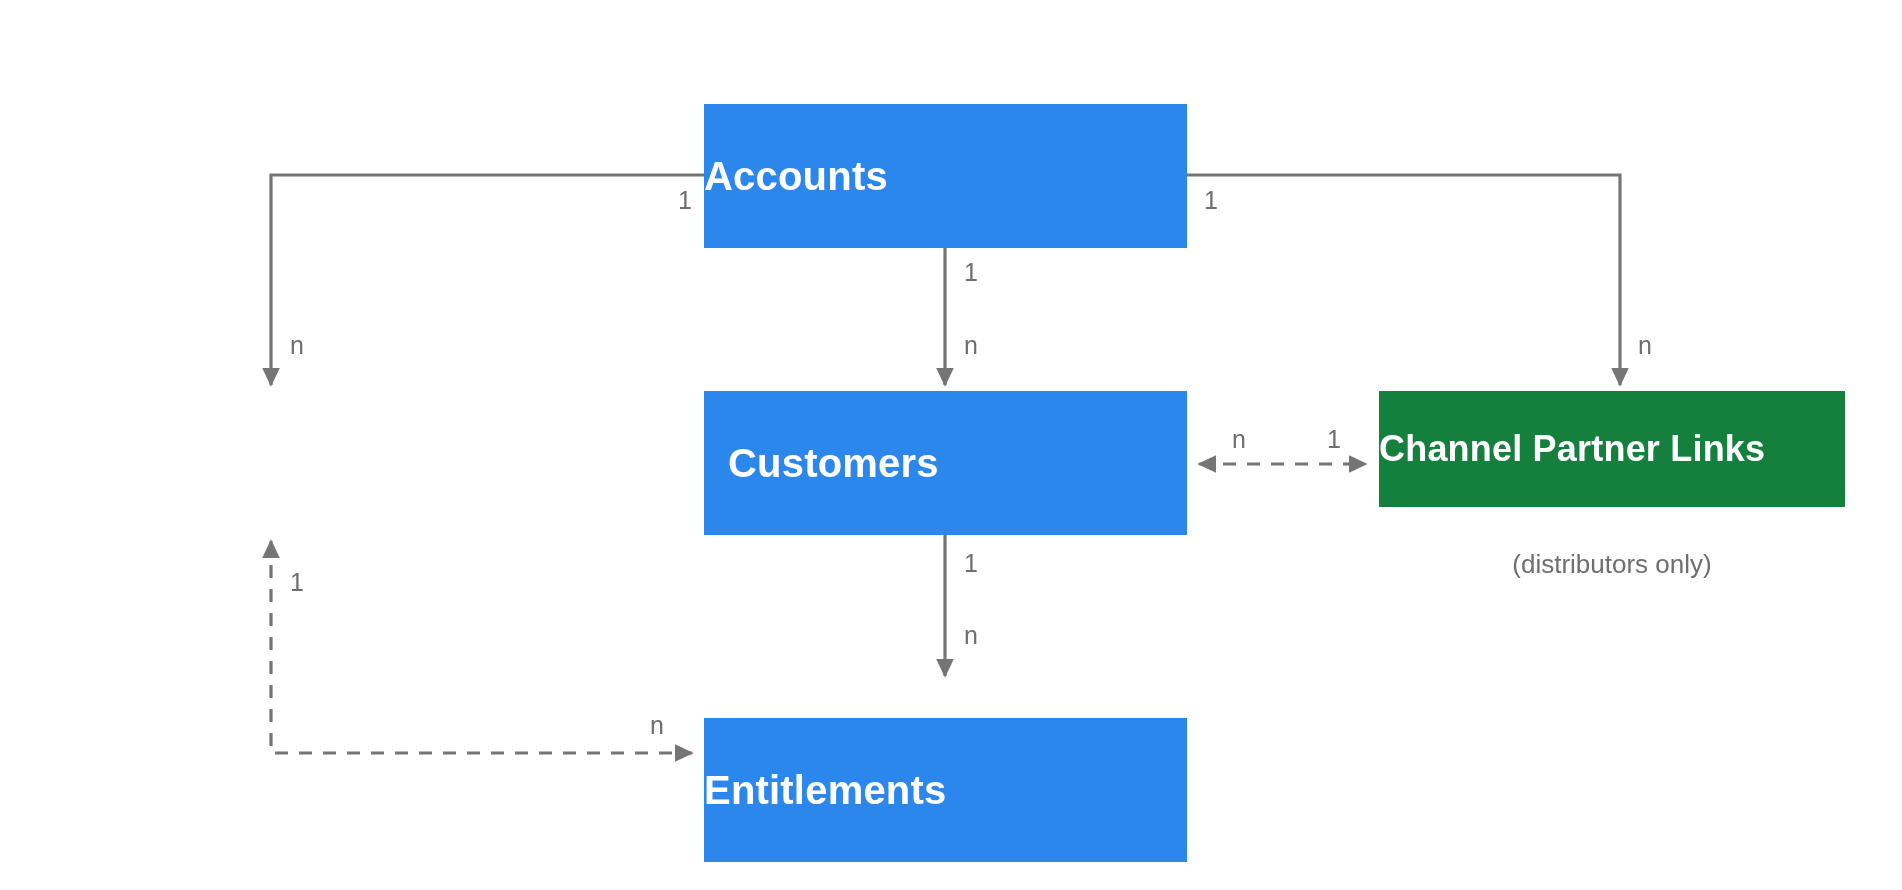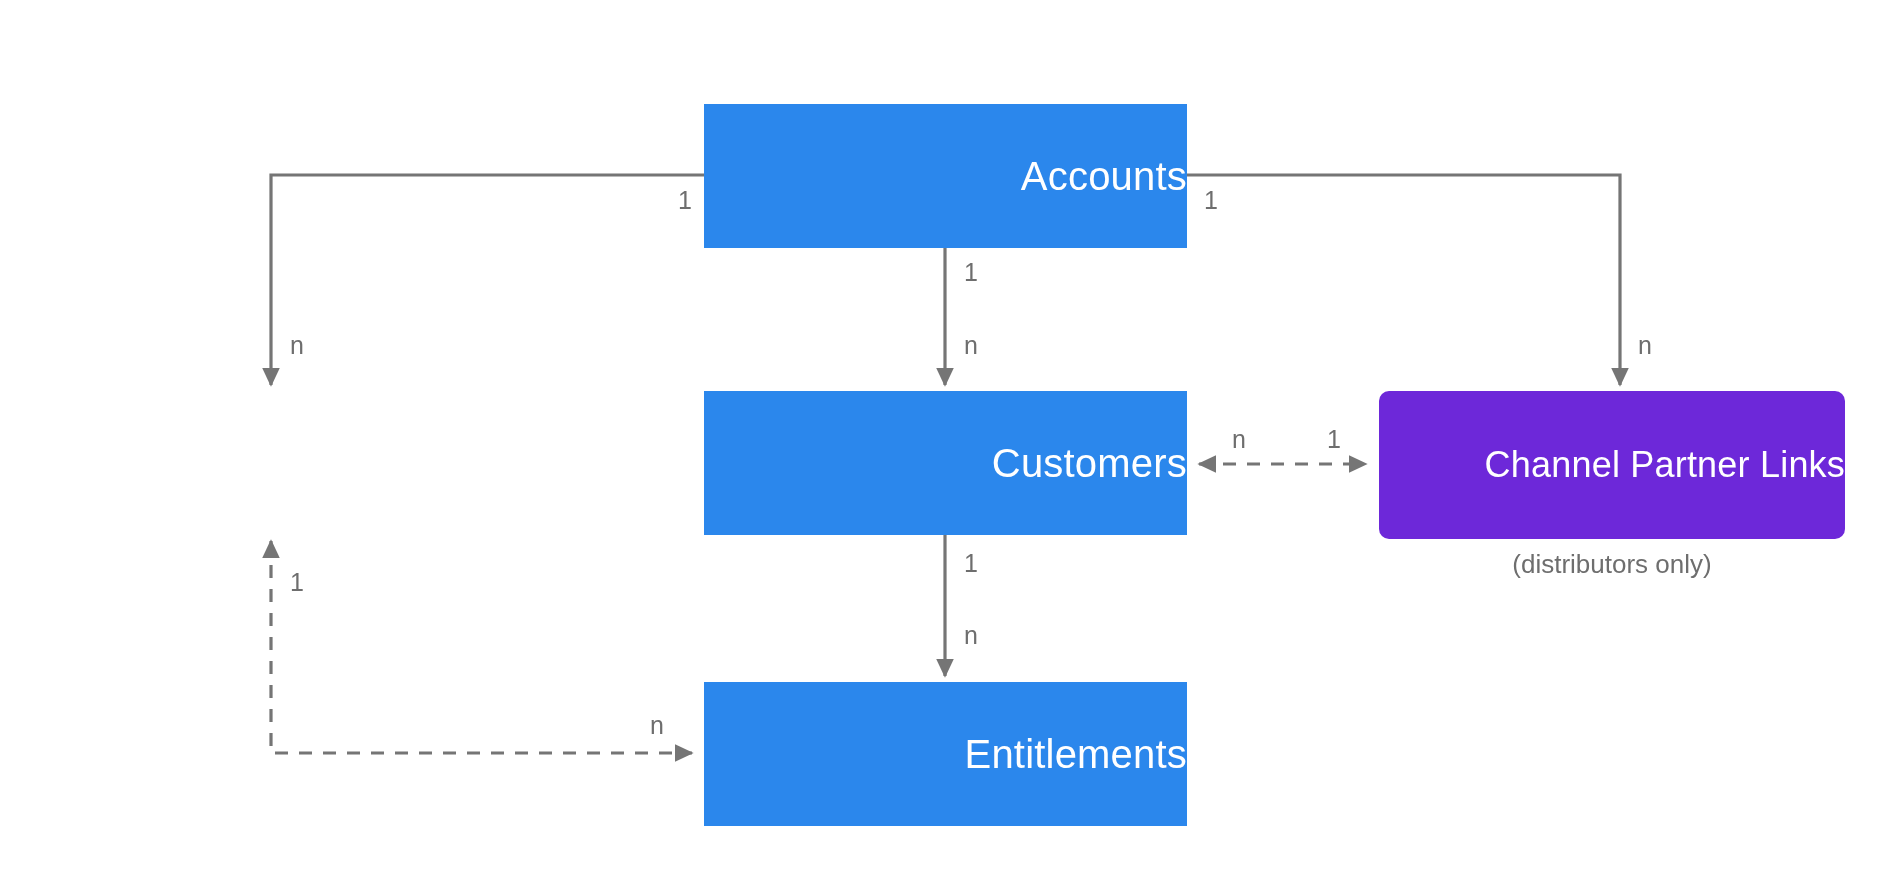--- a/index.html
+++ b/index.html
@@ -21,35 +21,35 @@
     position: absolute;
     left: 0;
     top: 0;
     width: 1902px;
     height: 890px;
   }
   .node {
     position: absolute;
     display: flex;
     align-items: center;
-    justify-content: flex-end;
+    justify-content: flex-start;
     box-sizing: border-box;
     color: #ffffff;
     font-size: 40px;
-    font-weight: 400;
+    font-weight: 700;
     letter-spacing: 0.2px;
     line-height: 1;
     user-select: none;
   }
   .node-accounts  { left: 704px;  top: 104px; width: 483px; height: 144px; background: #2B87EC; }
   .node-offers    { left: 29px;   top: 391px; width: 483px; height: 144px; background: #33A758; }
-  .node-customers { left: 704px;  top: 391px; width: 483px; height: 144px; background: #2B87EC; }
-  .node-channel   { left: 1379px; top: 391px; width: 466px; height: 148px; background: #6d28d9; font-size: 36px; border-radius: 10px; }
+  .node-customers { left: 704px;  top: 391px; width: 483px; height: 144px; background: #2B87EC; padding-left: 24px; }
+  .node-channel   { left: 1379px; top: 391px; width: 466px; height: 116px; background: #15803d; font-size: 36px; }
   .node-entitlements { left: 704px; top: 682px; width: 274px; height: 144px; background: #2B87EC; }
-  .node-entitlements { width: 274px; }
+  .node-entitlements { width: 274px; margin-top: 36px; }
 
   .caption {
     position: absolute;
     color: #6E6E6E;
     font-size: 26px;
     text-align: center;
     user-select: none;
   }
   .caption-channel { left: 1379px; top: 549px; width: 466px; }
 

